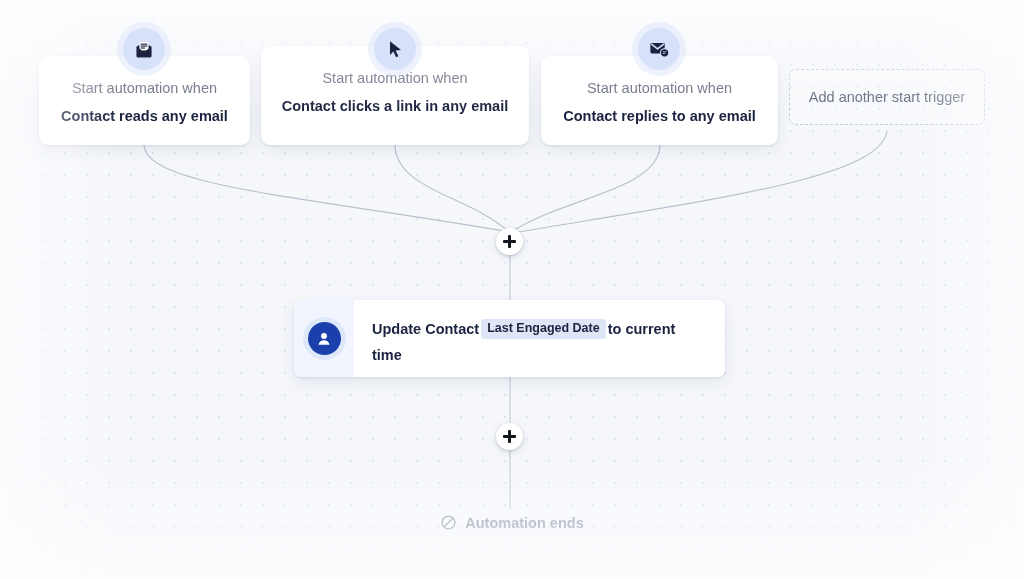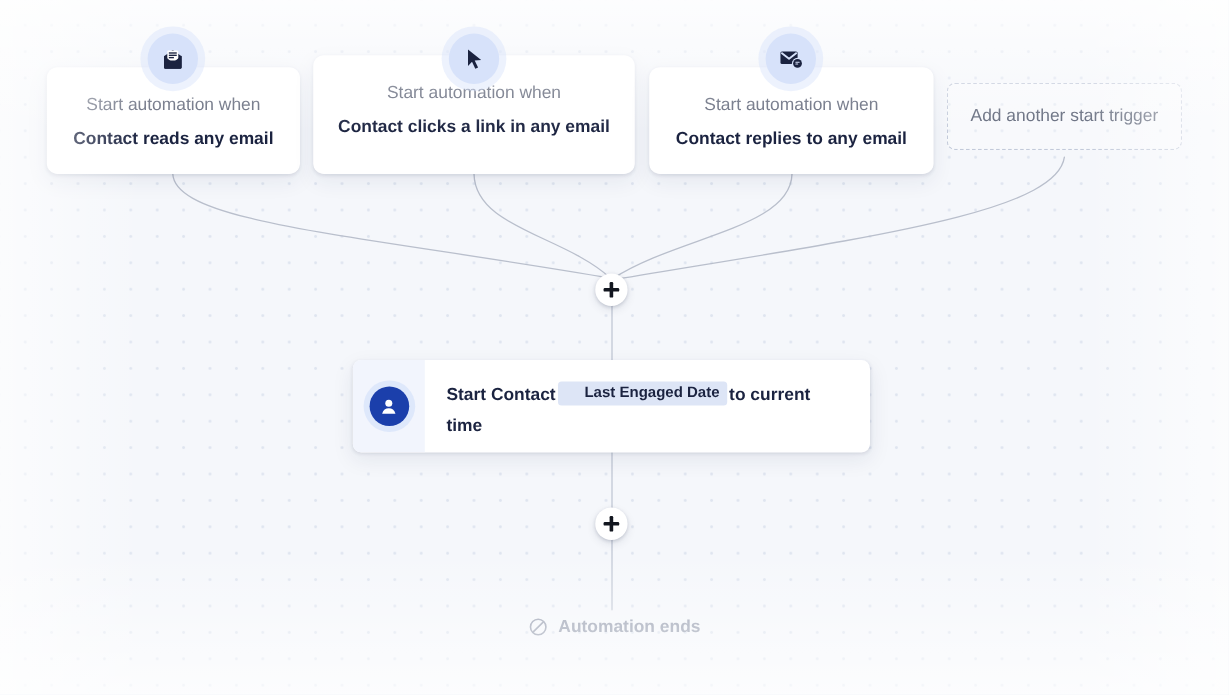--- a/index.html
+++ b/index.html
@@ -181,21 +181,21 @@
     color: #1b2340;
     line-height: 26px;
   }
   .field-pill {
     display: inline-block;
     background: #dde5f6;
     color: #1b2340;
     font-size: 12.5px;
     font-weight: 700;
     border-radius: 3px;
-    padding: 2px 6px 3px 22px;
+    padding: 2px 6px 3px 6px;
     line-height: 15px;
     vertical-align: 2px;
     margin: 0 2px;
   }
 
   
   #automation-end {
     position: absolute;
     left: 0;
     right: 0;
@@ -290,21 +290,21 @@
     <div id="action-icon-pane">
       <div class="avatar-circle">
         <svg width="18" height="18" viewBox="0 0 24 24" aria-hidden="true">
           <circle cx="12" cy="8" r="3.9" fill="#ffffff"></circle>
           <path fill="#ffffff" d="M4.6 19.6 C 5.6 15.6, 8.5 13.7, 12 13.7 C 15.5 13.7, 18.4 15.6, 19.4 19.6 Z"></path>
         </svg>
       </div>
     </div>
     <div id="action-body">
       <div id="action-text">
-        <span>Start Contact</span><span class="field-pill">Last Engaged Date</span><span>to current time</span>
+        <span>Update Contact</span><span class="field-pill">Last Engaged Date</span><span>to current time</span>
       </div>
     </div>
   </div>
 
   <div class="plus-node" style="left:496px; top:423px;">
     <span class="h"></span>
     <span class="v"></span>
   </div>
 
   <div id="automation-end">

